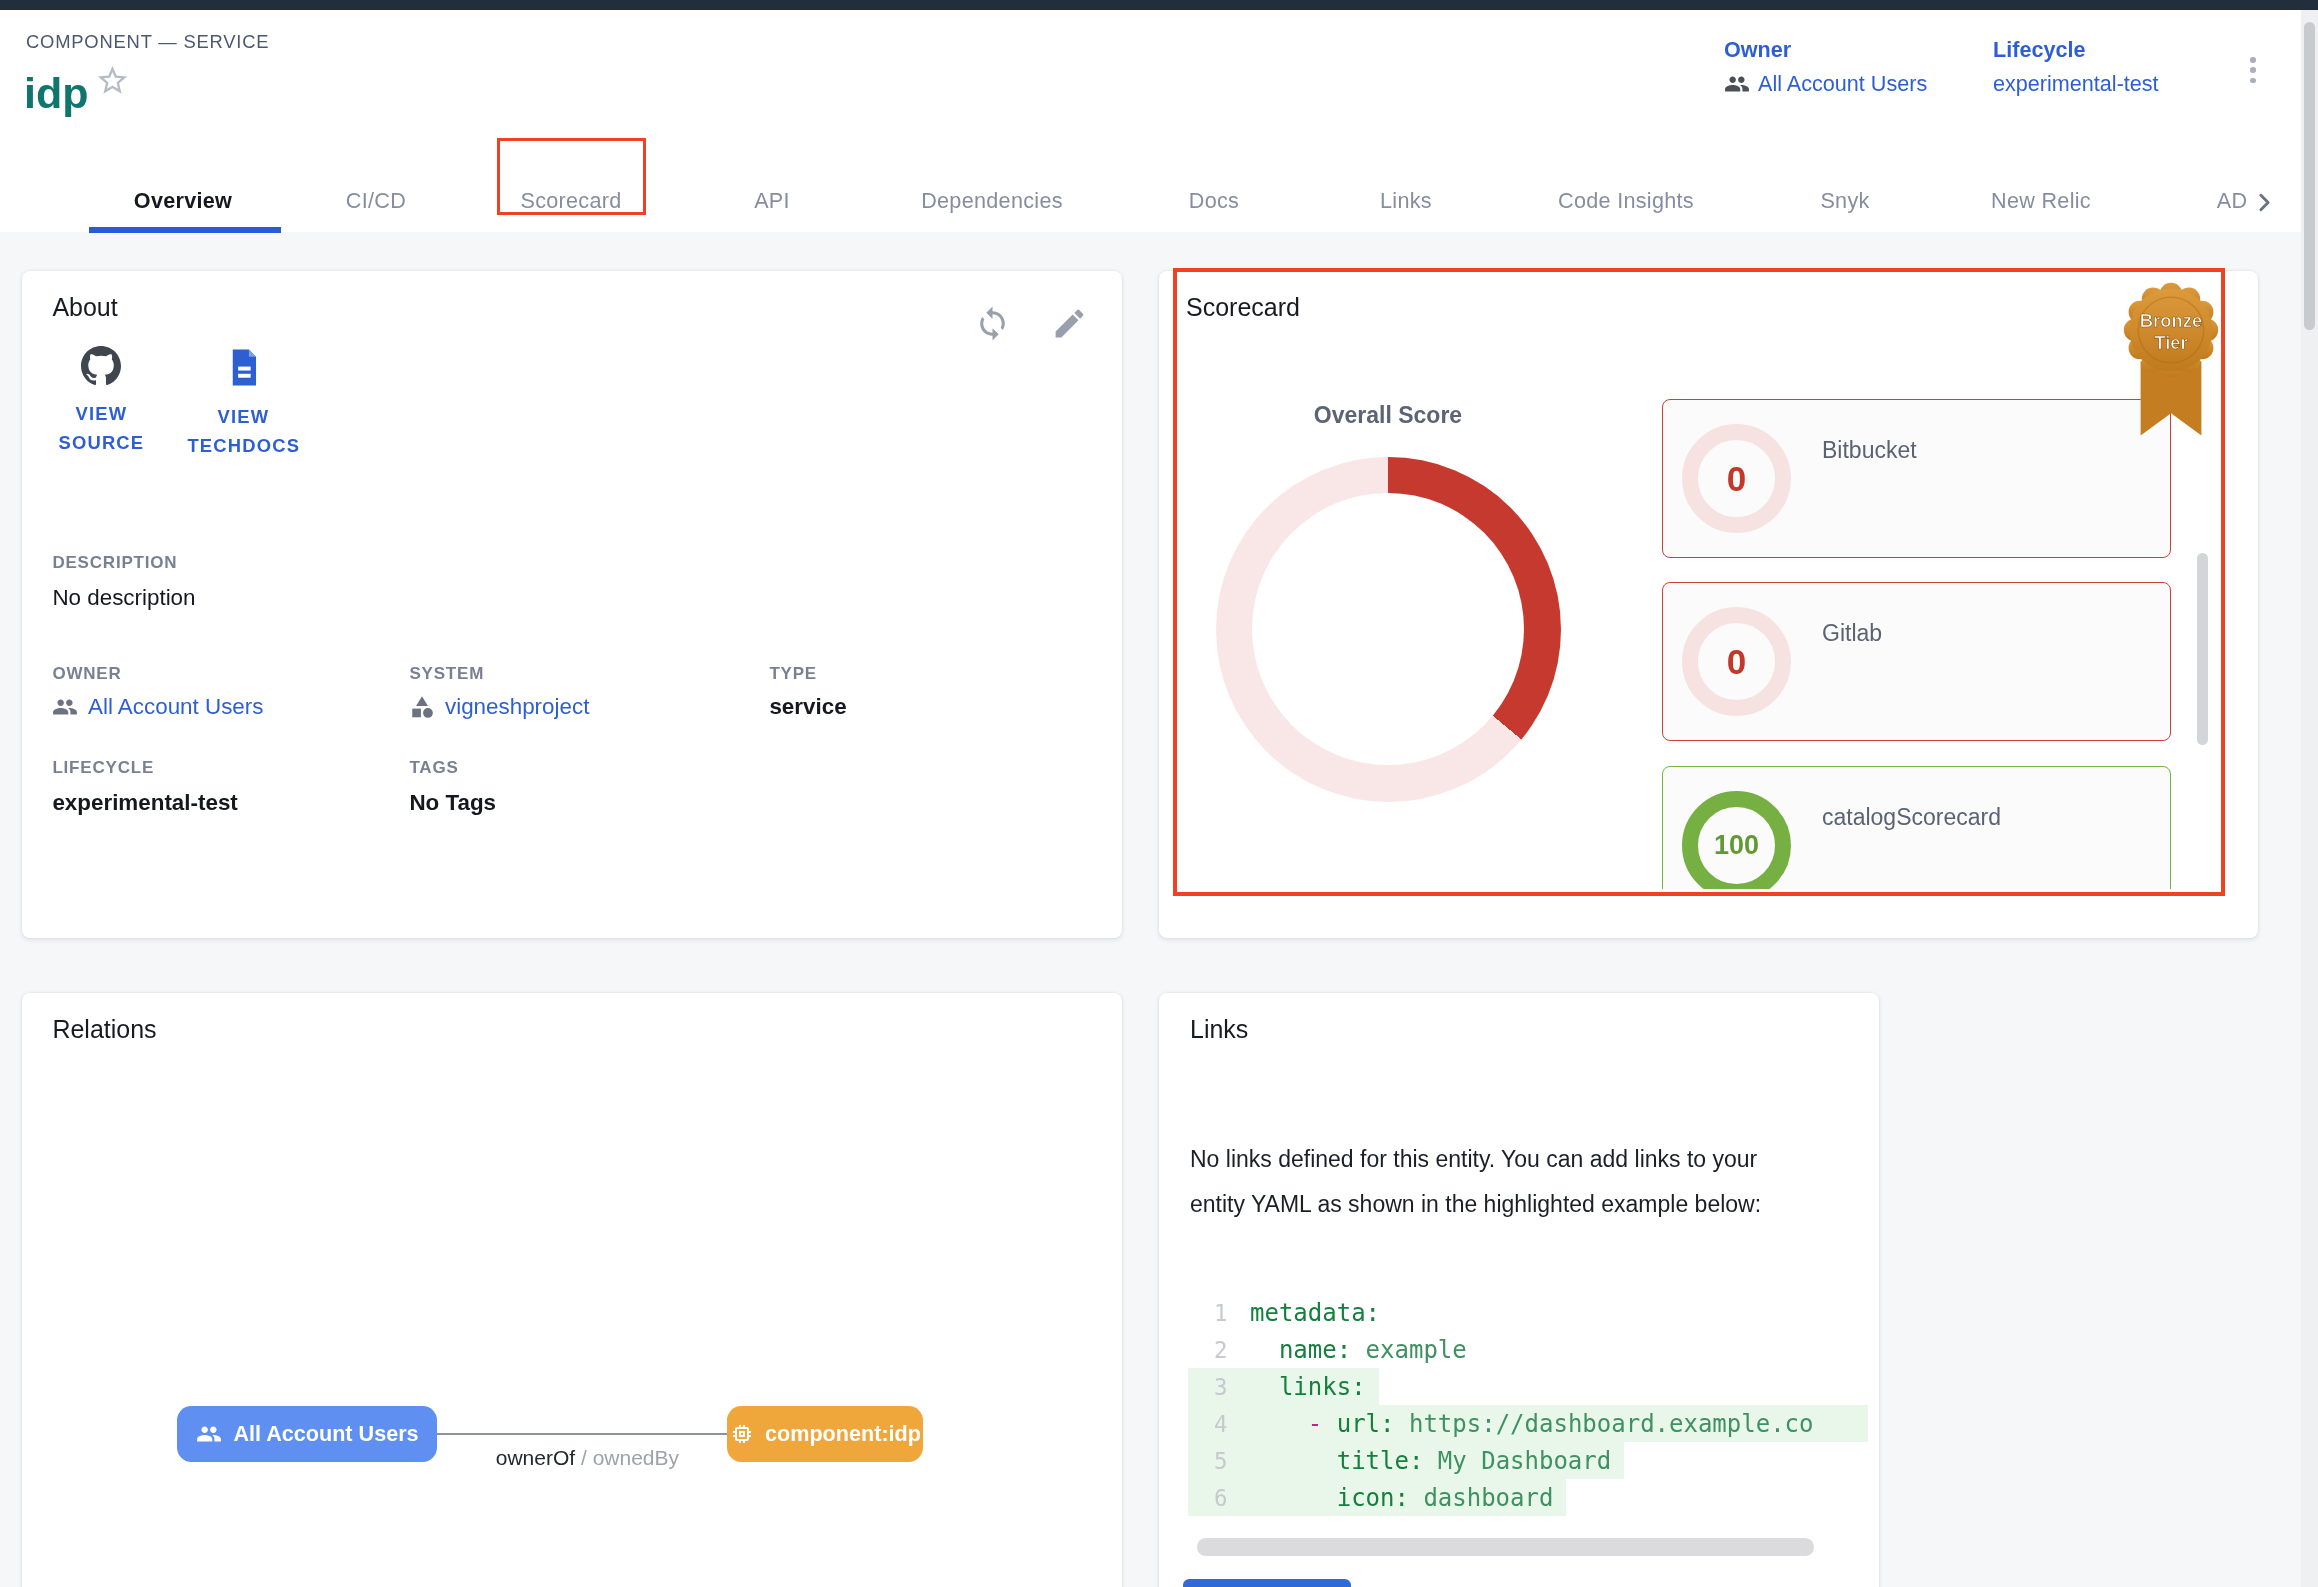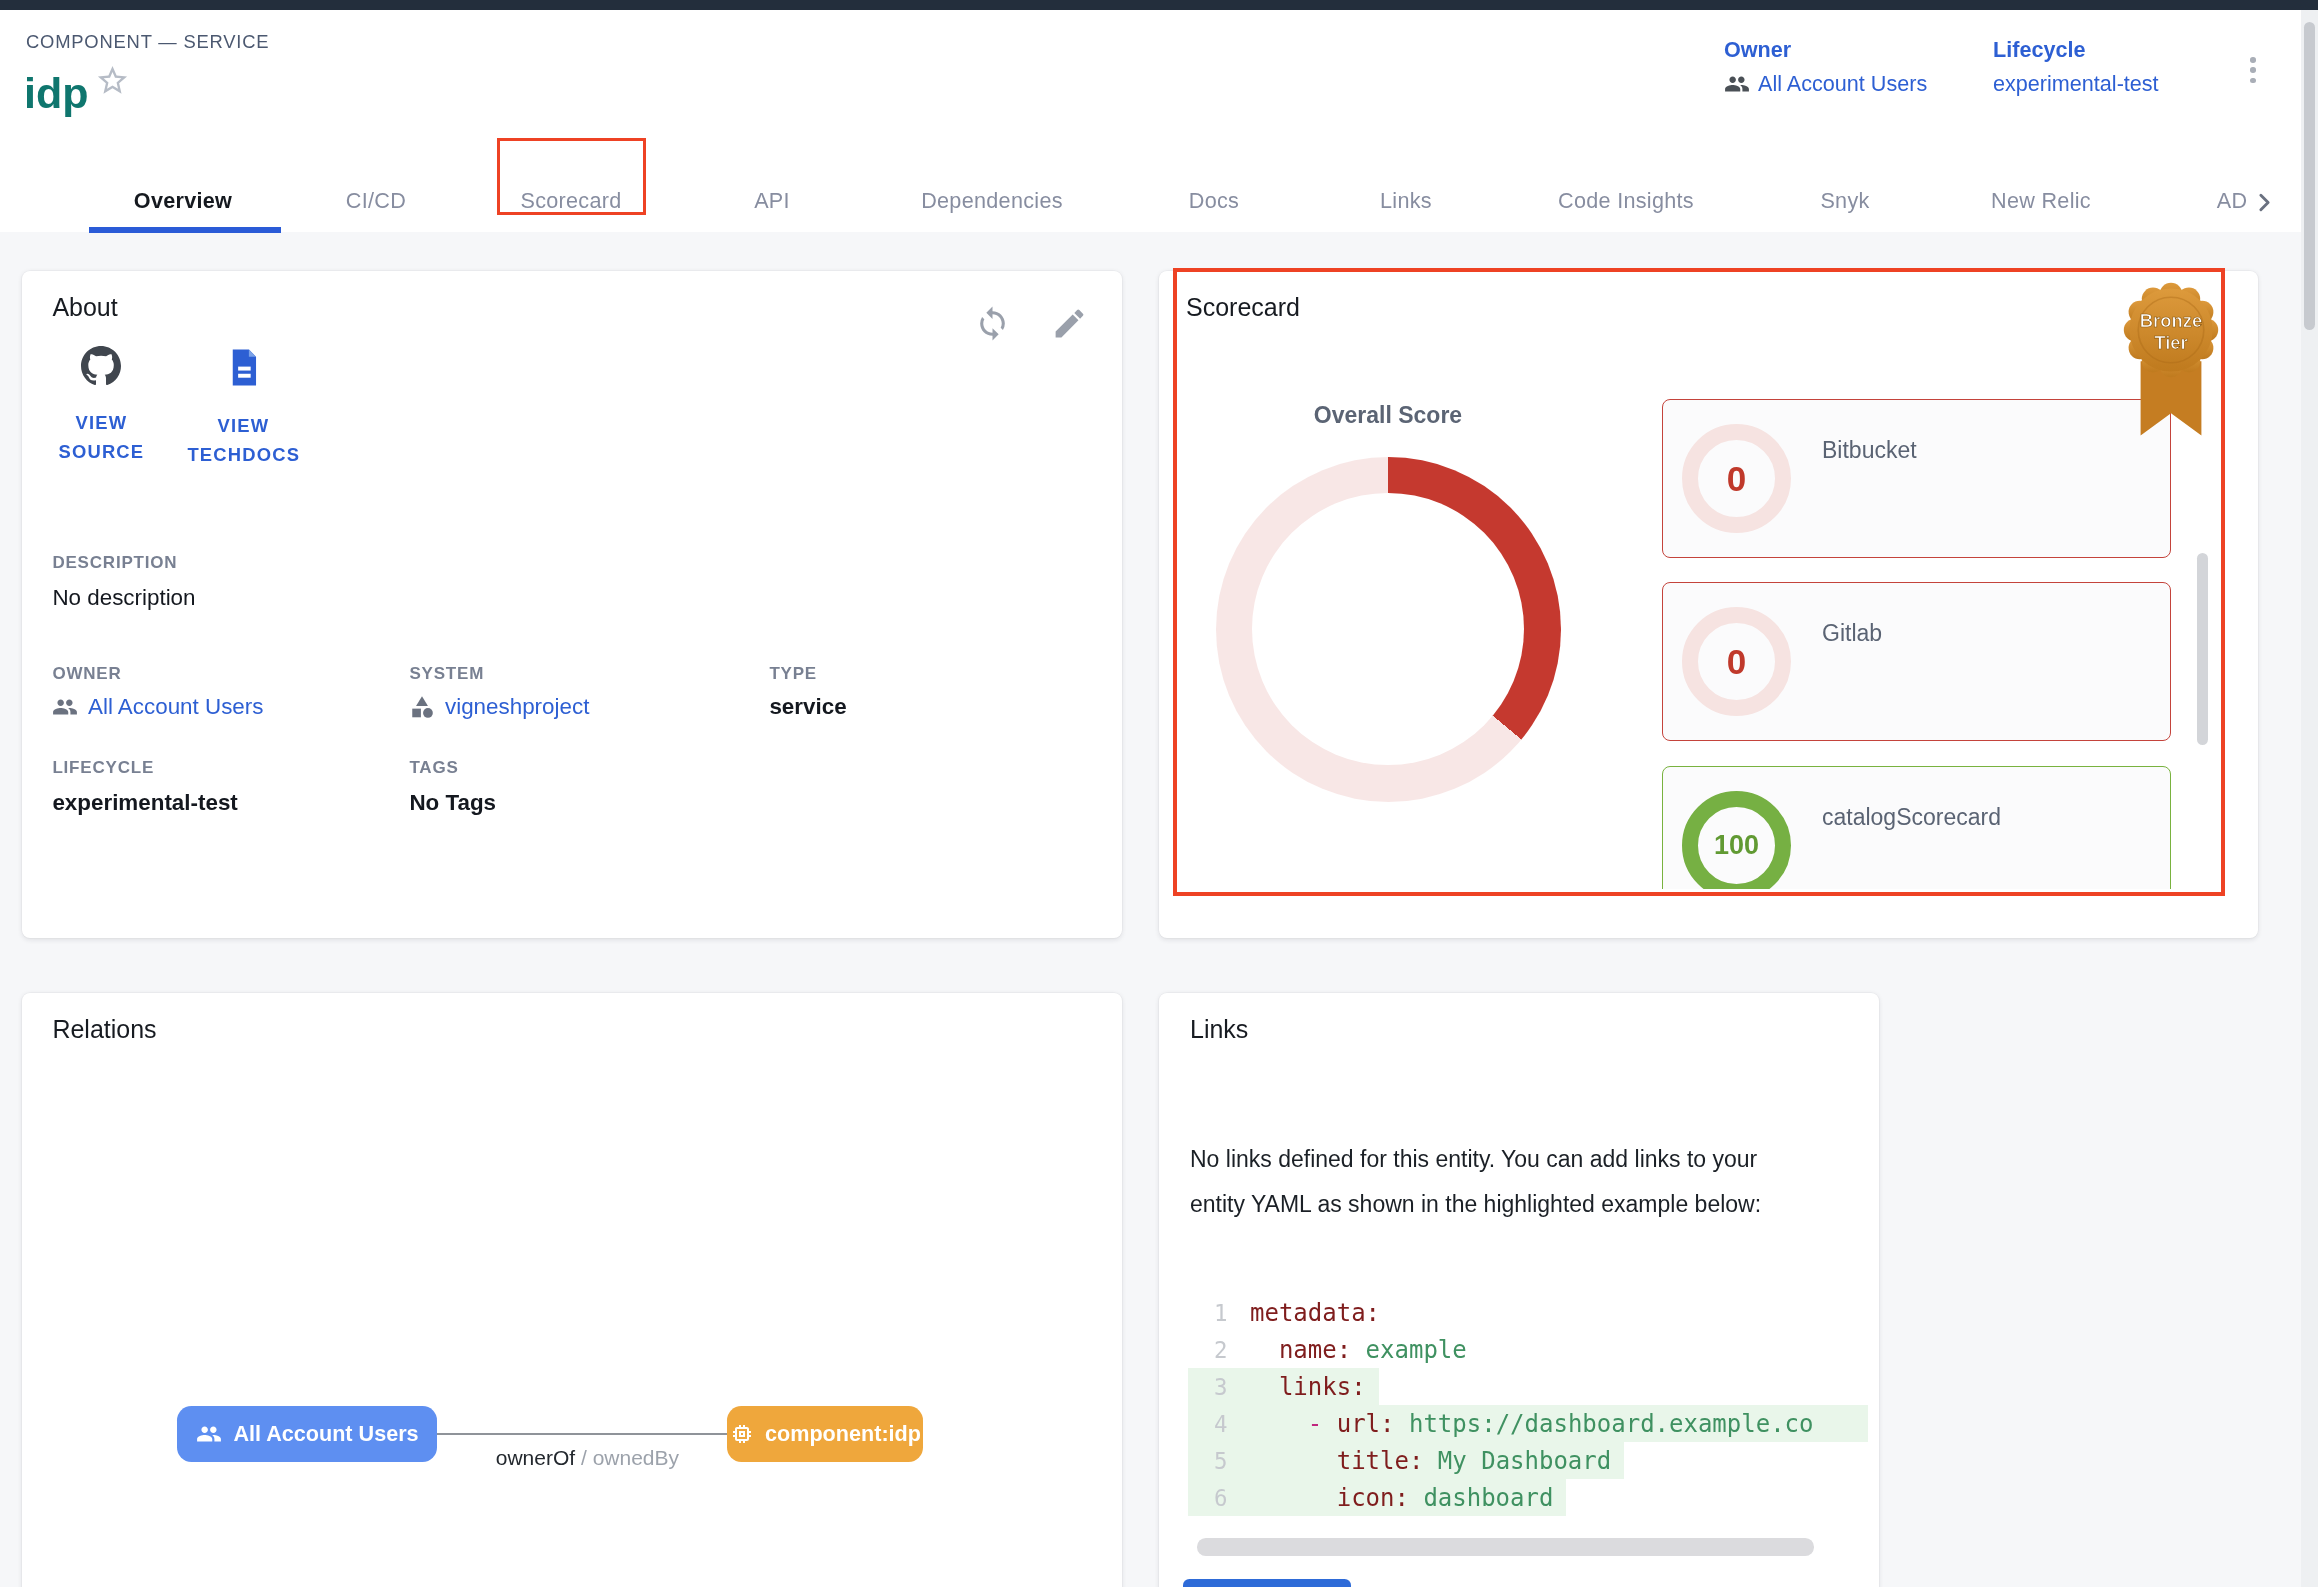--- a/index.html
+++ b/index.html
@@ -42,21 +42,21 @@
   .card{position:absolute;background:#fff;border-radius:8px;
         box-shadow:0 1.6px 4.8px rgba(25,30,45,.10),0 0 0 0.8px rgba(25,30,45,.03);}
   .card-title{position:absolute;left:30px;top:22.4px;font-size:25px;font-weight:400;color:#171b21;}
 
   
   .about-card{left:22.4px;top:271px;width:1100px;height:667px;}
   .icon-btn{position:absolute;width:37px;height:37px;cursor:pointer;}
   .about-refresh{left:952px;top:34px;}
   .about-edit{left:1029px;top:34px;}
   .link-tile{position:absolute;top:75px;display:flex;flex-direction:column;align-items:center;
-             gap:22px;cursor:pointer;text-align:center;}
+             gap:13px;cursor:pointer;text-align:center;}
   .tile-source{left:19px;width:120px;}
   .tile-techdocs{left:141px;width:160px;}
   .link-tile .cap{font-size:18.4px;font-weight:700;letter-spacing:1.2px;color:#2d5fd3;
                   line-height:29px;max-width:112px;}
   .fld-label{position:absolute;font-size:17px;font-weight:600;letter-spacing:0.8px;color:#788092;}
   .fld-value{position:absolute;font-size:22.4px;color:#14181f;display:flex;align-items:center;gap:9.6px;}
   .fld-value.link{color:#2d5fd3;cursor:pointer;}
   .fld-value.strong{font-weight:700;}
   .col1{left:30px;} .col2{left:387px;} .col3{left:747px;}
 
@@ -103,21 +103,21 @@
                line-height:45px;color:#1b2026;}
   .codeblock{position:absolute;left:29px;top:301px;width:673px;
              font-family:"DejaVu Sans Mono", monospace;font-size:24px;}
   .code-row{height:37px;white-space:nowrap;}
   .code-band{display:inline-flex;align-items:center;height:37px;padding:0 13px 0 9.6px;}
   .code-row.hl .code-band{background:#e9f6ea;}
   .code-row:nth-child(4) .code-band{min-width:657px;}
   .code-ln{display:inline-block;width:30px;text-align:right;color:#c6c9ce;margin-right:22.4px;
            font-size:22.4px;}
   .seg{white-space:pre;}
-  .seg.key{color:#7f1d1d;}
+  .seg.key{color:#15803d;}
   .seg.str{color:#3f9161;}
   .seg.dash{color:#c0267e;}
   .code-hscroll{position:absolute;left:38px;top:545px;width:617px;height:17.6px;border-radius:8.8px;
                 background:#dbdbde;cursor:pointer;}
   .links-button{position:absolute;left:24px;top:586px;width:168px;height:45px;border-radius:6.4px;
                 background:#2e6bd8;border:none;cursor:pointer;}
 
   
   .page-scroll-track{position:absolute;left:2301px;top:9.6px;width:17.6px;height:1578px;background:#eef0f2;}
   .page-scroll-thumb{position:absolute;left:2304px;top:22.4px;width:11.2px;height:308px;

